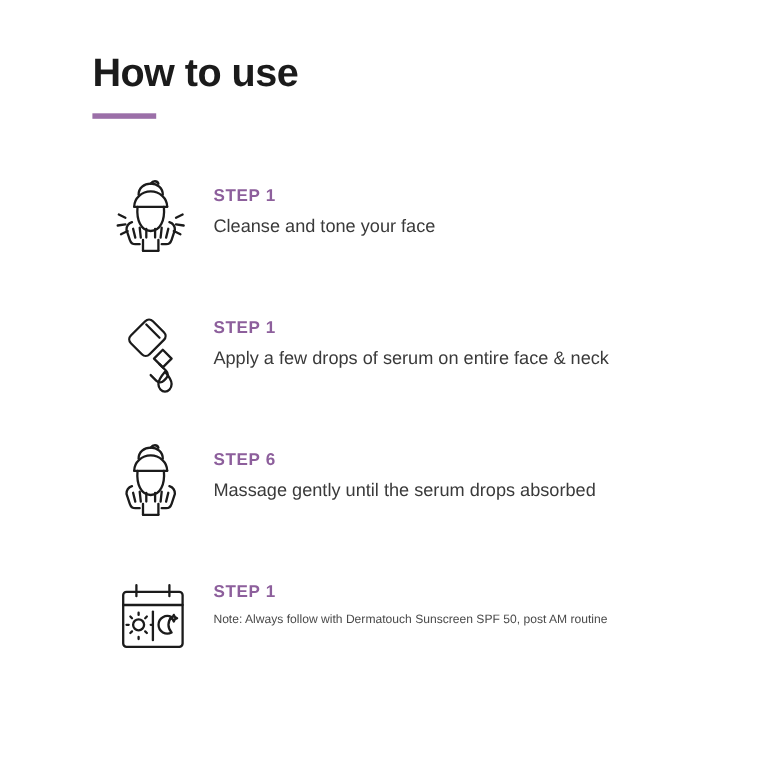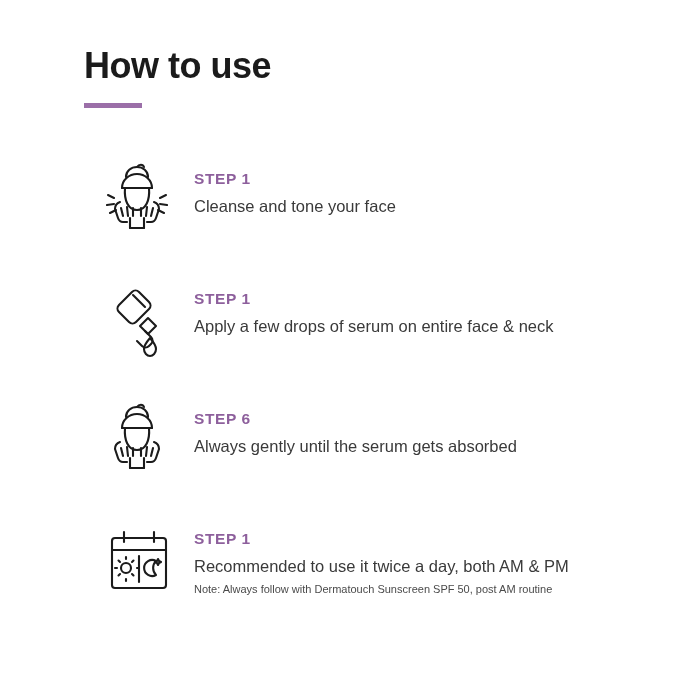--- a/index.html
+++ b/index.html
@@ -152,21 +152,21 @@
           <path d="M58 44c3 1 5 4 5 7l-3 9c-1 3-3 4-5 4h-4"></path>
           <path d="M25 50l2 8M31 49l1 9M37 50v8"></path>
           <path d="M57 50l-2 8M51 49l-1 9M45 50v8"></path>
 
           <path d="M34 60v10M48 60v10"></path>
           <path d="M34 70h14"></path>
         </svg>
       </div>
       <div class="step-text">
         <p class="step-label">STEP 6</p>
-        <p class="step-desc">Always gently until the serum gets absorbed</p>
+        <p class="step-desc">Massage gently until the serum drops absorbed</p>
       </div>
     </div>
 
     <div class="step">
       <div class="step-icon">
         <svg width="86" height="96" viewBox="0 0 86 96" fill="none" stroke="#1b1b1b" stroke-width="2.1" stroke-linecap="round" stroke-linejoin="round">
 
           <rect x="16" y="20" width="54" height="50" rx="3"></rect>
           <path d="M16 32h54"></path>
 
@@ -176,19 +176,18 @@
 
           <circle cx="30" cy="50" r="5"></circle>
           <path d="M30 41v-2M30 61v2M21 50h-2M41 50h2M24 44l-1.5-1.5M36 56l1.5 1.5M36 44l1.5-1.5M24 56l-1.5 1.5"></path>
 
           <path d="M60 43a8 8 0 1 0 0 14 10 10 0 0 1 0-14z"></path>
           <path d="M62 41l1 2 2 1-2 1-1 2-1-2-2-1 2-1z"></path>
         </svg>
       </div>
       <div class="step-text">
         <p class="step-label">STEP 1</p>
-        <p class="step-desc">Recommended to use it twice a day, both AM &amp; PM</p>
         <p class="step-note">Note: Always follow with Dermatouch Sunscreen SPF 50, post AM routine</p>
       </div>
     </div>
 
   </div>
 </div>
 
 </body></html>

